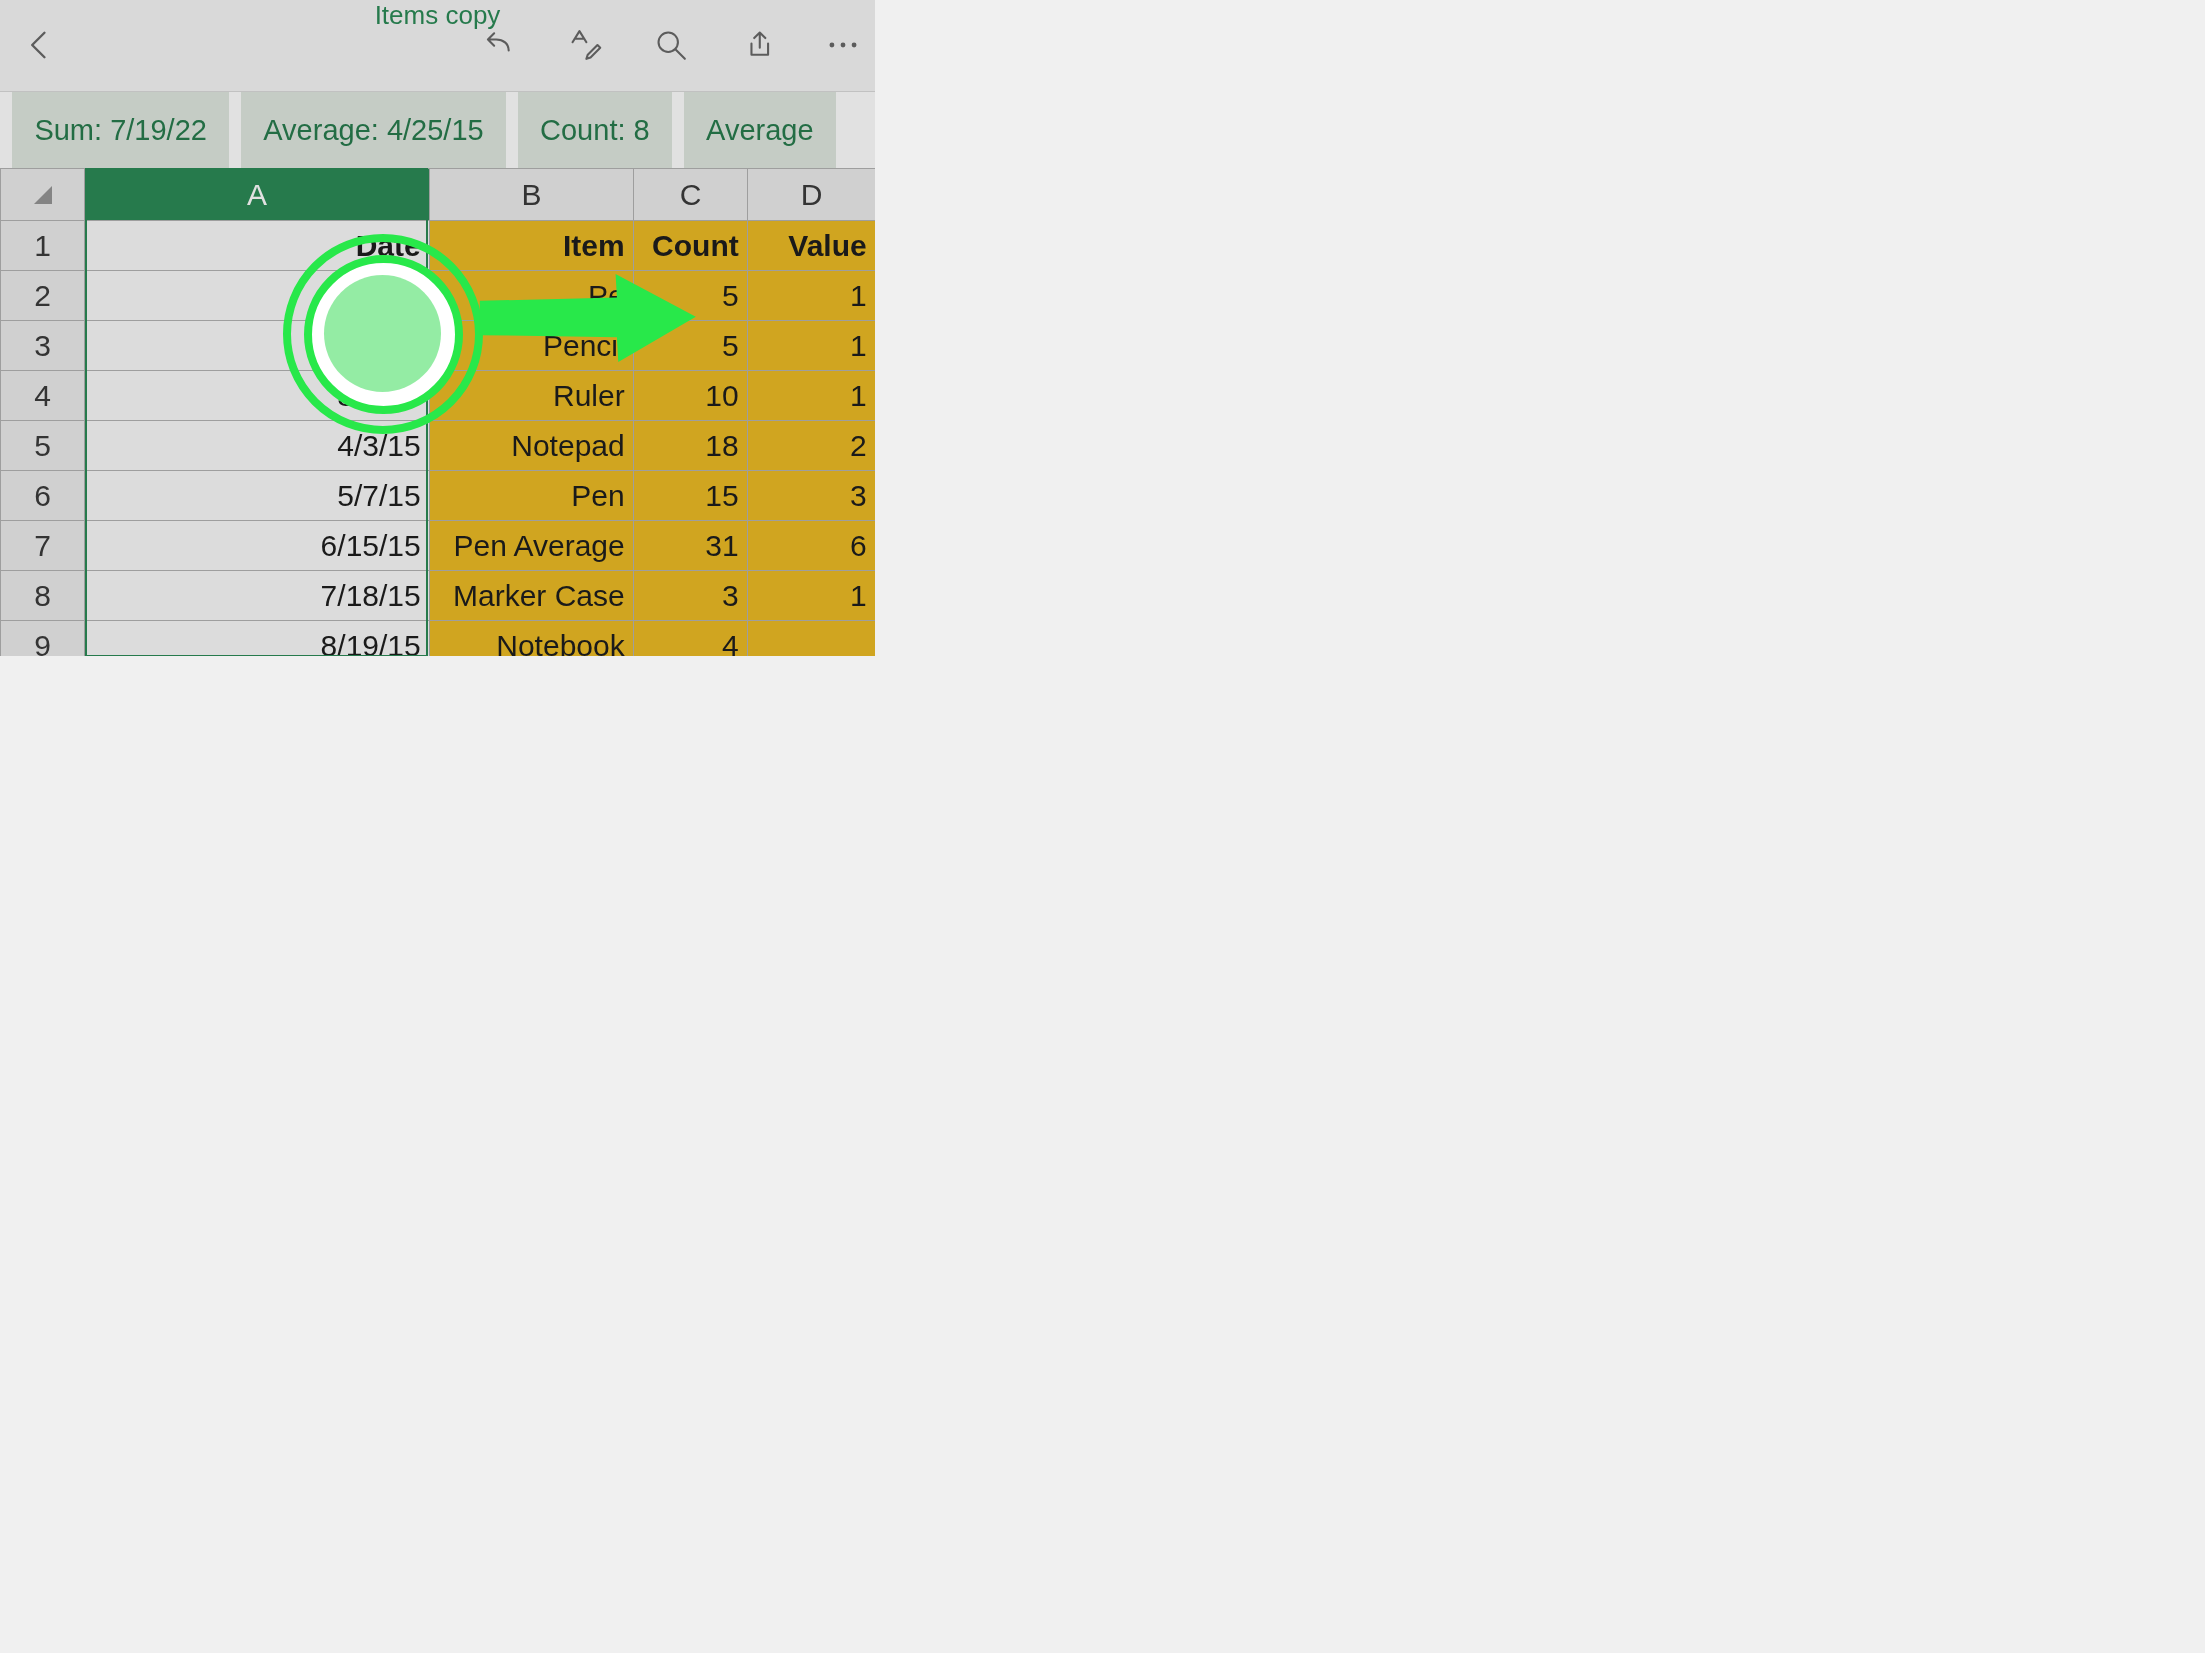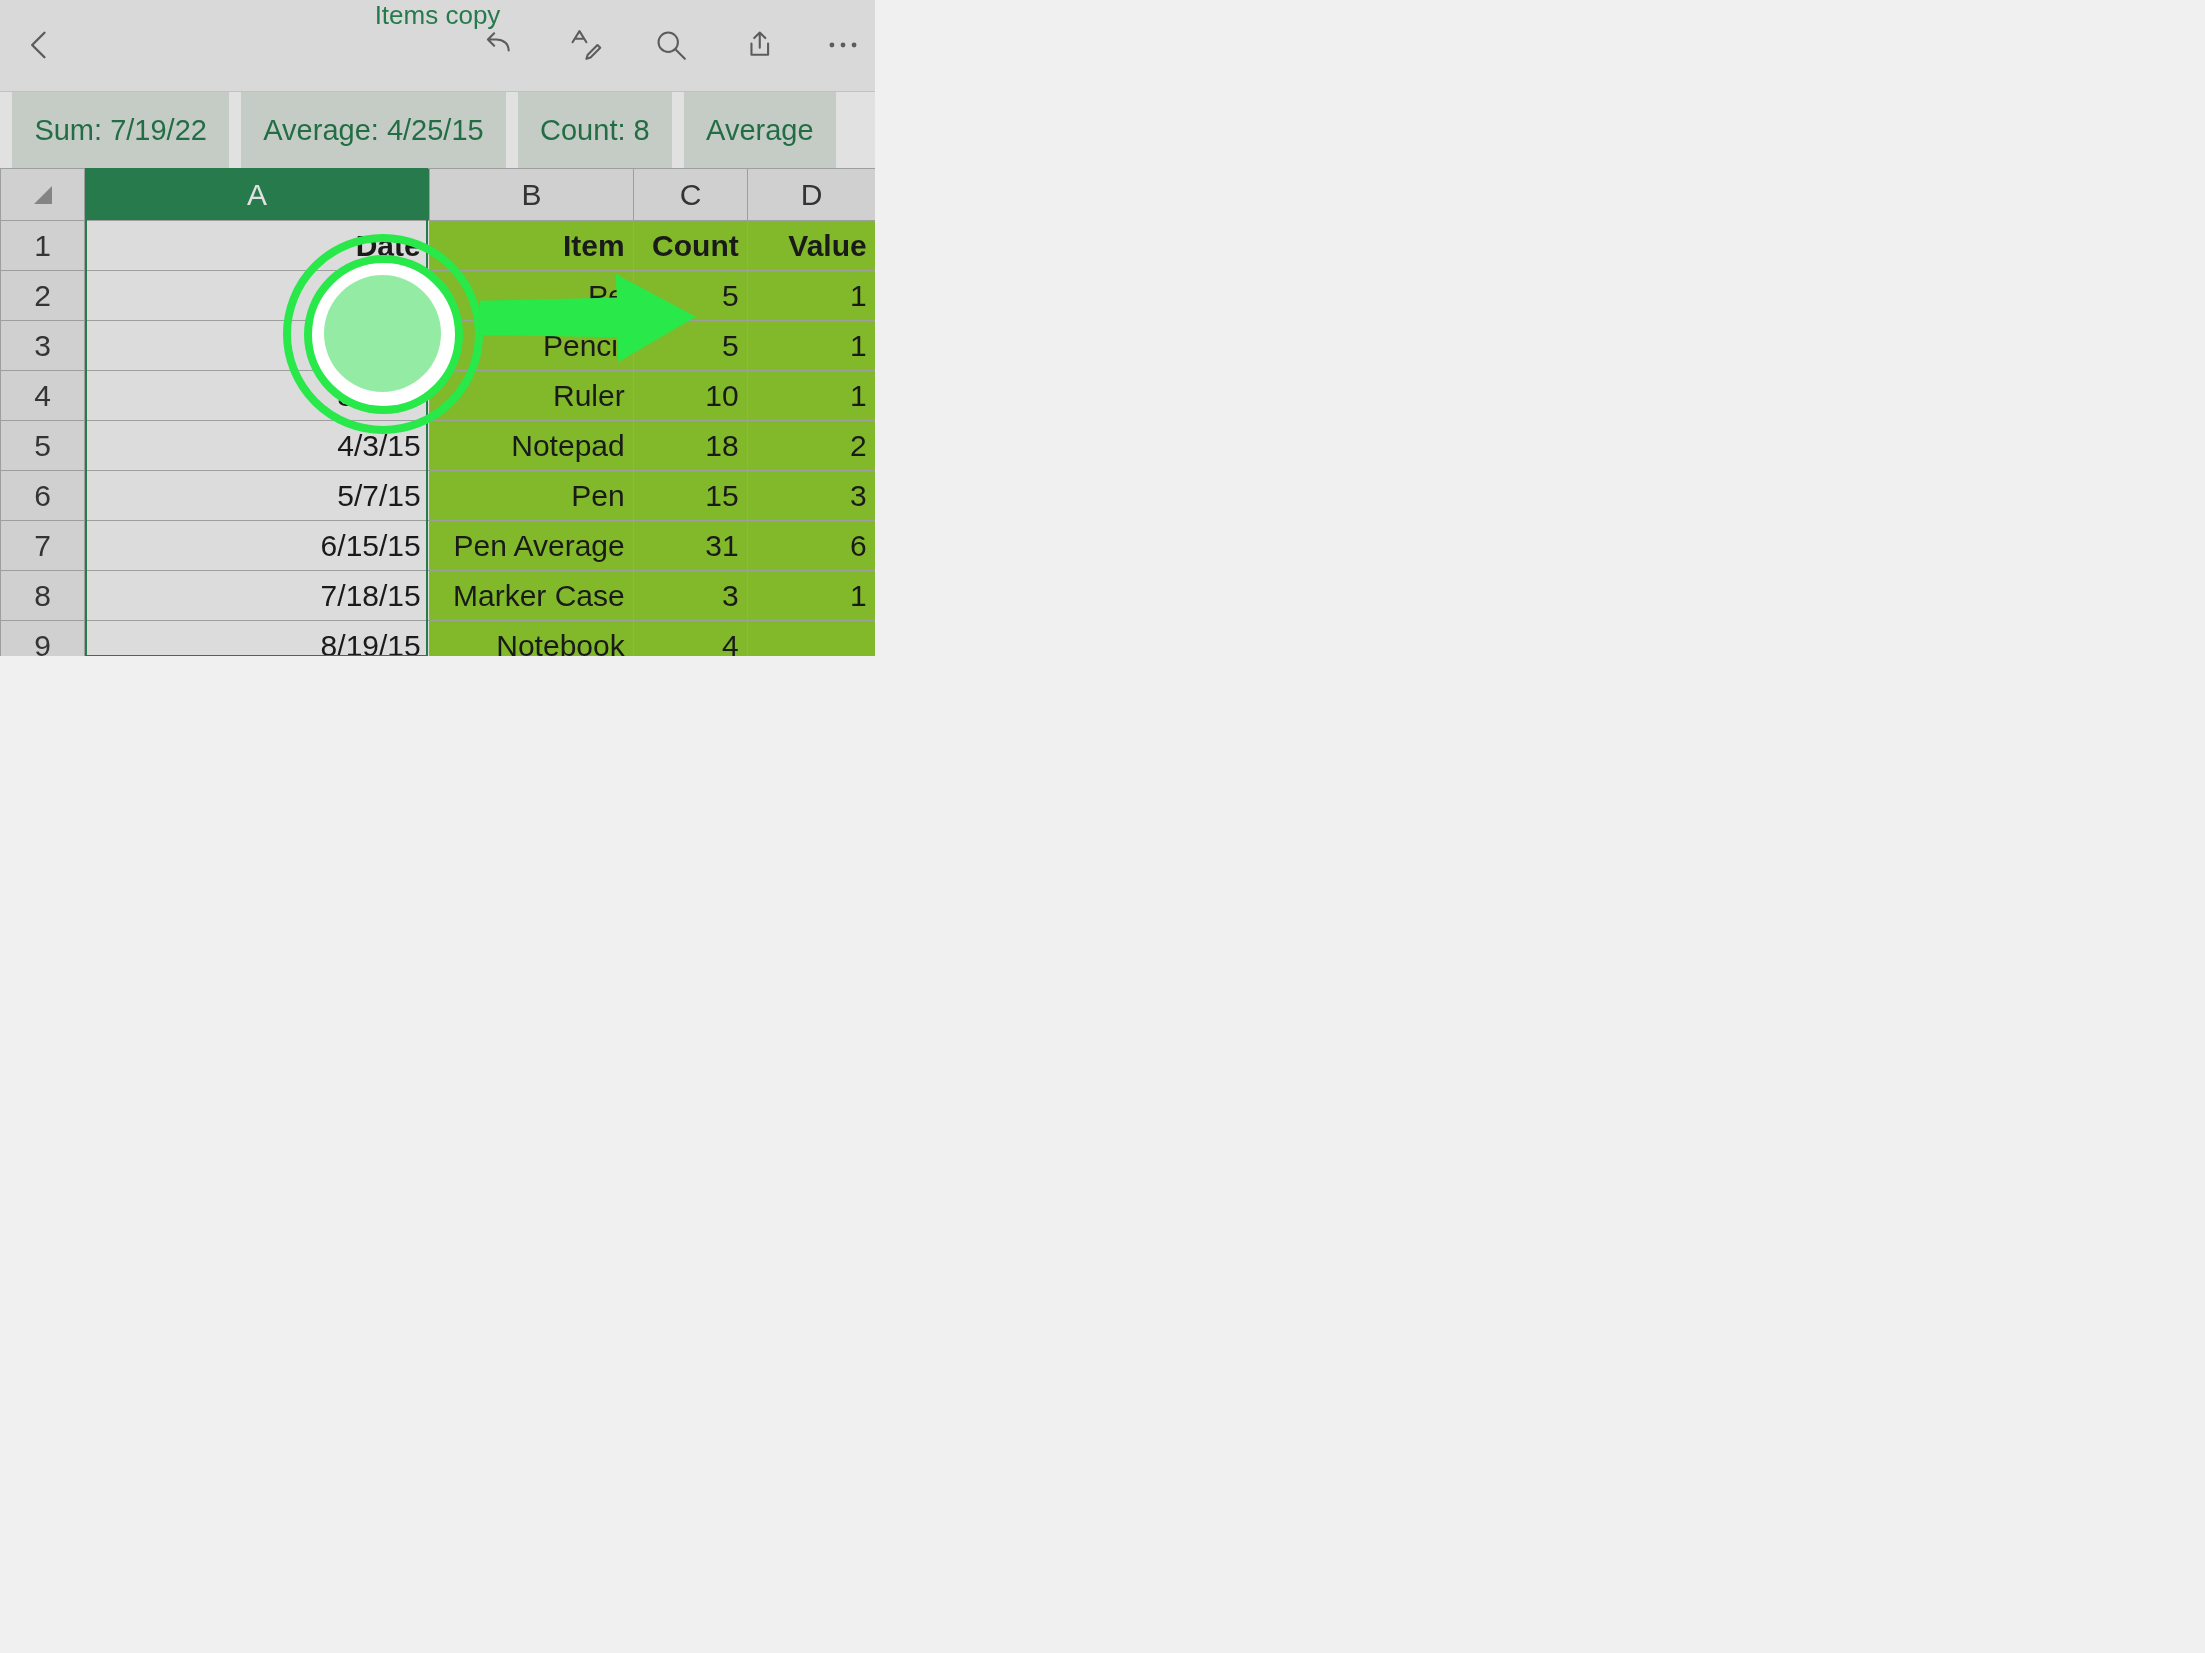--- a/index.html
+++ b/index.html
@@ -13,21 +13,21 @@
 .tool svg{width:36px;height:36px;stroke:#555;stroke-width:3;fill:none;stroke-linecap:round;stroke-linejoin:round}
 .pills{height:76px;background:#fff;display:flex;align-items:center;gap:12.4px;padding:0 12.4px;overflow:hidden}
 .pill{background:#dbe5dc;color:#0c6b37;font-size:29px;padding:27px 22px;white-space:nowrap;border-radius:1.4px}
 .gridwrap{position:relative}
 table.grid{border-collapse:collapse;table-layout:fixed;width:875px}
 .grid td,.grid th{border:0.7px solid #aaa;font-size:30px;height:50px;box-sizing:border-box;padding:0 8.3px}
 .grid th{background:#e9e9e9;font-weight:400;color:#222;text-align:center;height:52px}
 th.corner{background:#e9e9e9}
 th.corner .tri{display:block;margin:auto}
 .rowhdr{background:#e9e9e9;text-align:center;color:#222;font-weight:400;width:84px}
-td.cell{background:#84cc16;color:#000;text-align:right}
+td.cell{background:#eab308;color:#000;text-align:right}
 td.cell.center{text-align:right}
 td.cell.bold{font-weight:700}
 .colA{width:345px}
 .colB{width:204px}
 .colC{width:114px}
 .colD{width:128px}
 th.selhdr{background:#107c41;color:#fff}
 .selborder{position:absolute;left:85px;top:0;width:343px;height:489px;border:2.8px solid #107c41;pointer-events:none;box-sizing:border-box}
 td.inSel{background:#f9f9f9}
 .overlay{position:absolute;left:0;top:0;width:875px;height:656px;background:rgba(120,120,120,0.22);pointer-events:none}

